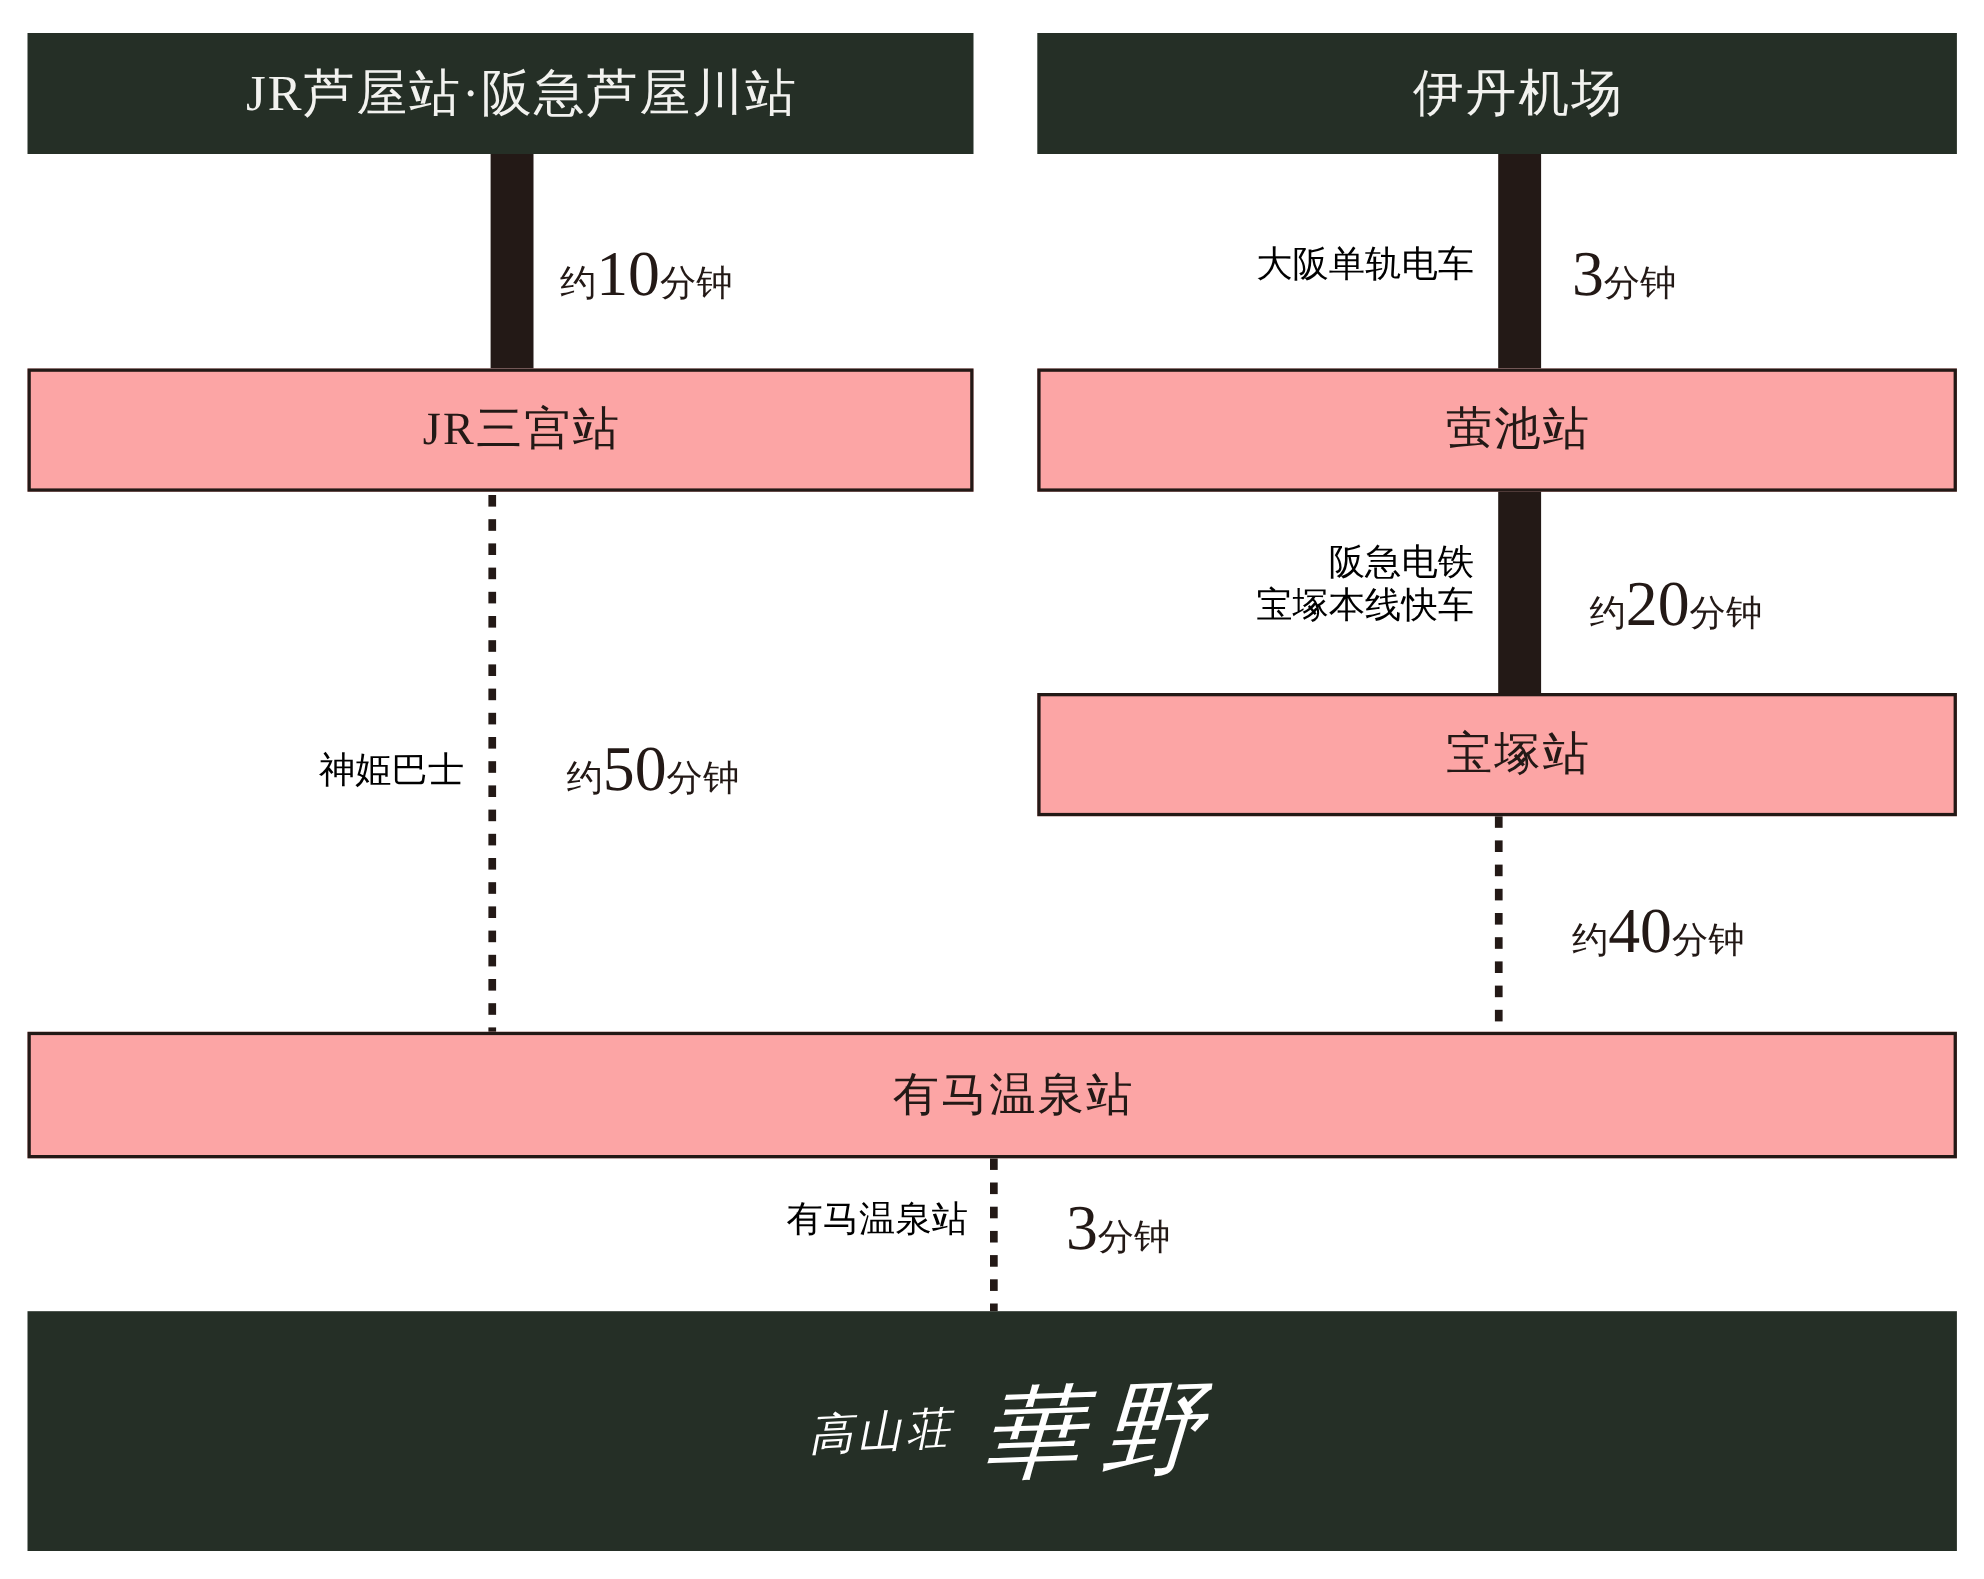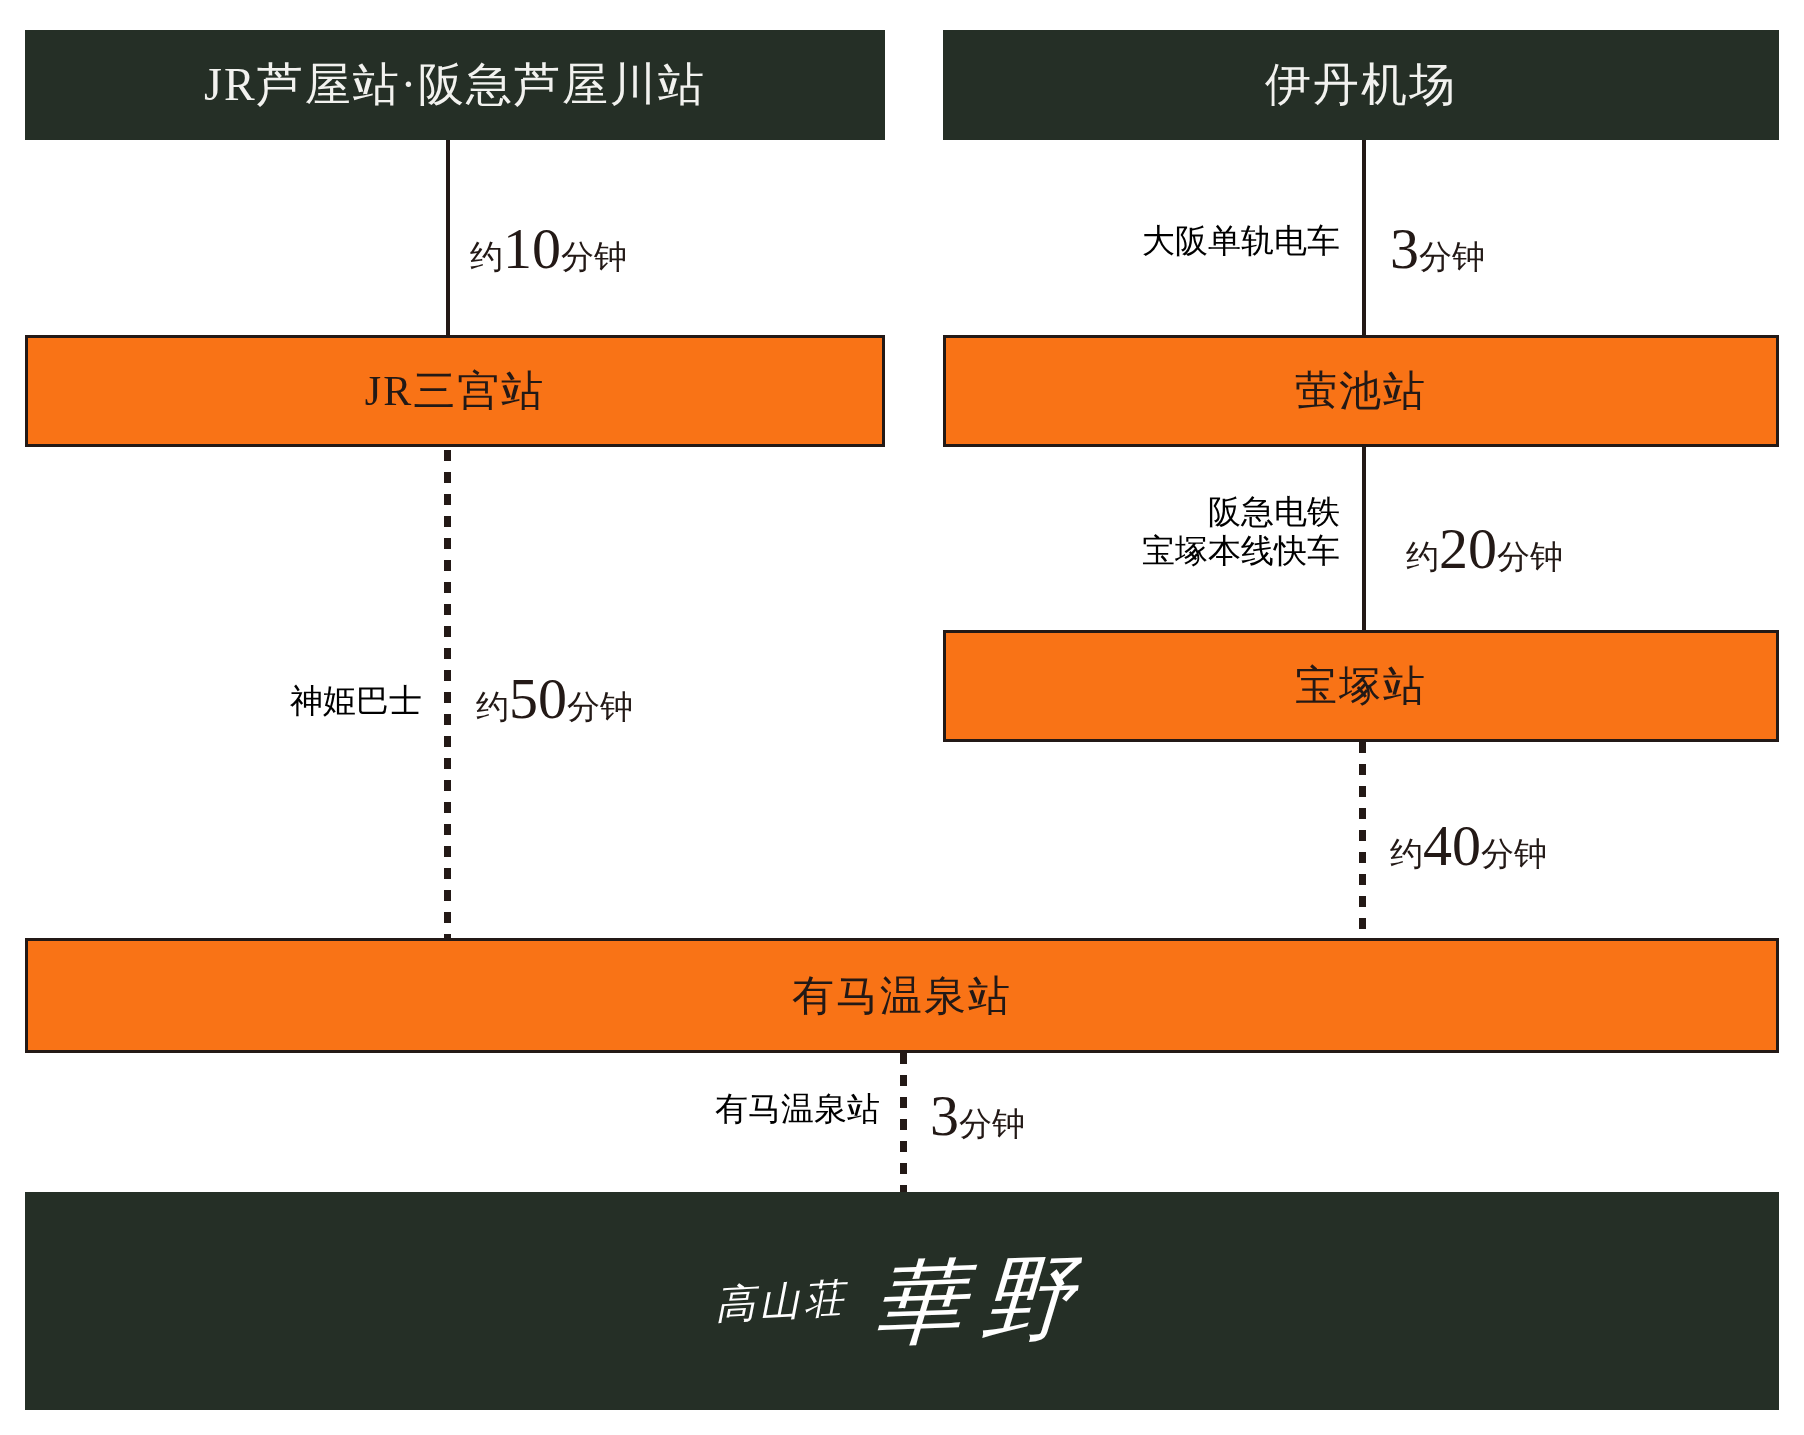--- a/index.html
+++ b/index.html
@@ -14,42 +14,42 @@
 
   #canvas {
     position: relative;
     width: 1804px;
     height: 1435px;
     background: #ffffff;
     overflow: hidden;
   }
 
   
-  .abs { position: absolute; box-sizing: border-box; }
+  .abs { position: absolute; box-sizing: border-box; padding-left: 39px; }
 
   
   .node-dark {
     background: #252f26;
     color: #ffffff;
     display: flex;
     align-items: center;
     justify-content: center;
     border: none;
   }
   .node-dark .node-label {
     font-size: 46px;
     letter-spacing: 2px;
     line-height: 1;
     white-space: nowrap;
     color: #f2f2ef;
   }
 
   
   .node-open {
-    background: #f97316;
+    background: #fca5a5;
     border: 3px solid #231916;
     display: flex;
     align-items: center;
     justify-content: center;
   }
   .node-open .node-label {
     font-size: 42px;
     letter-spacing: 2px;
     line-height: 1;
     white-space: nowrap;

